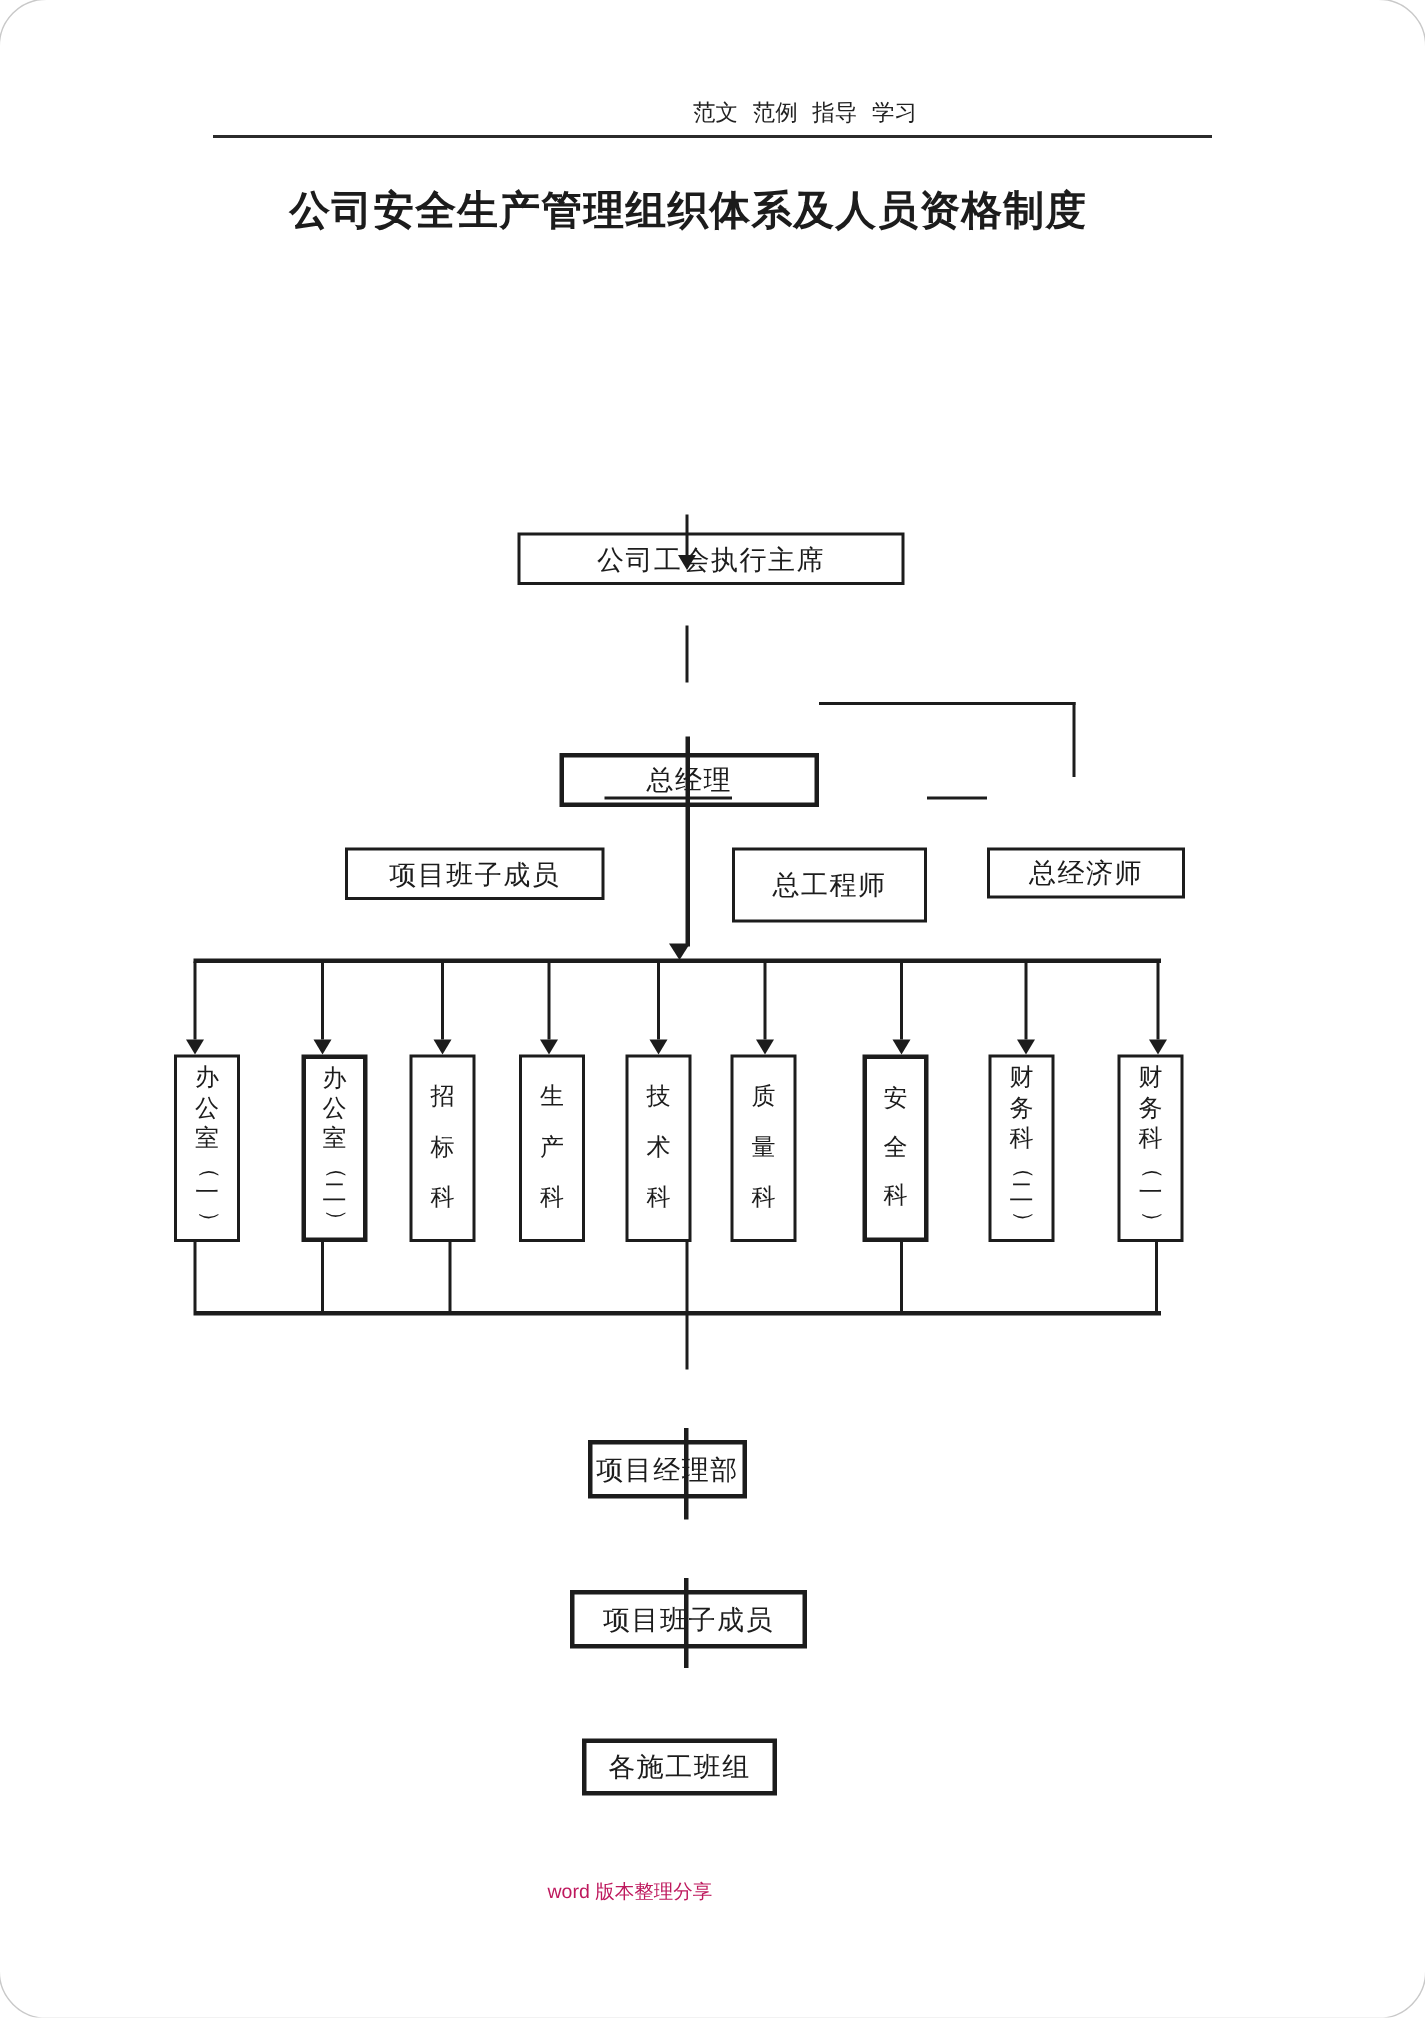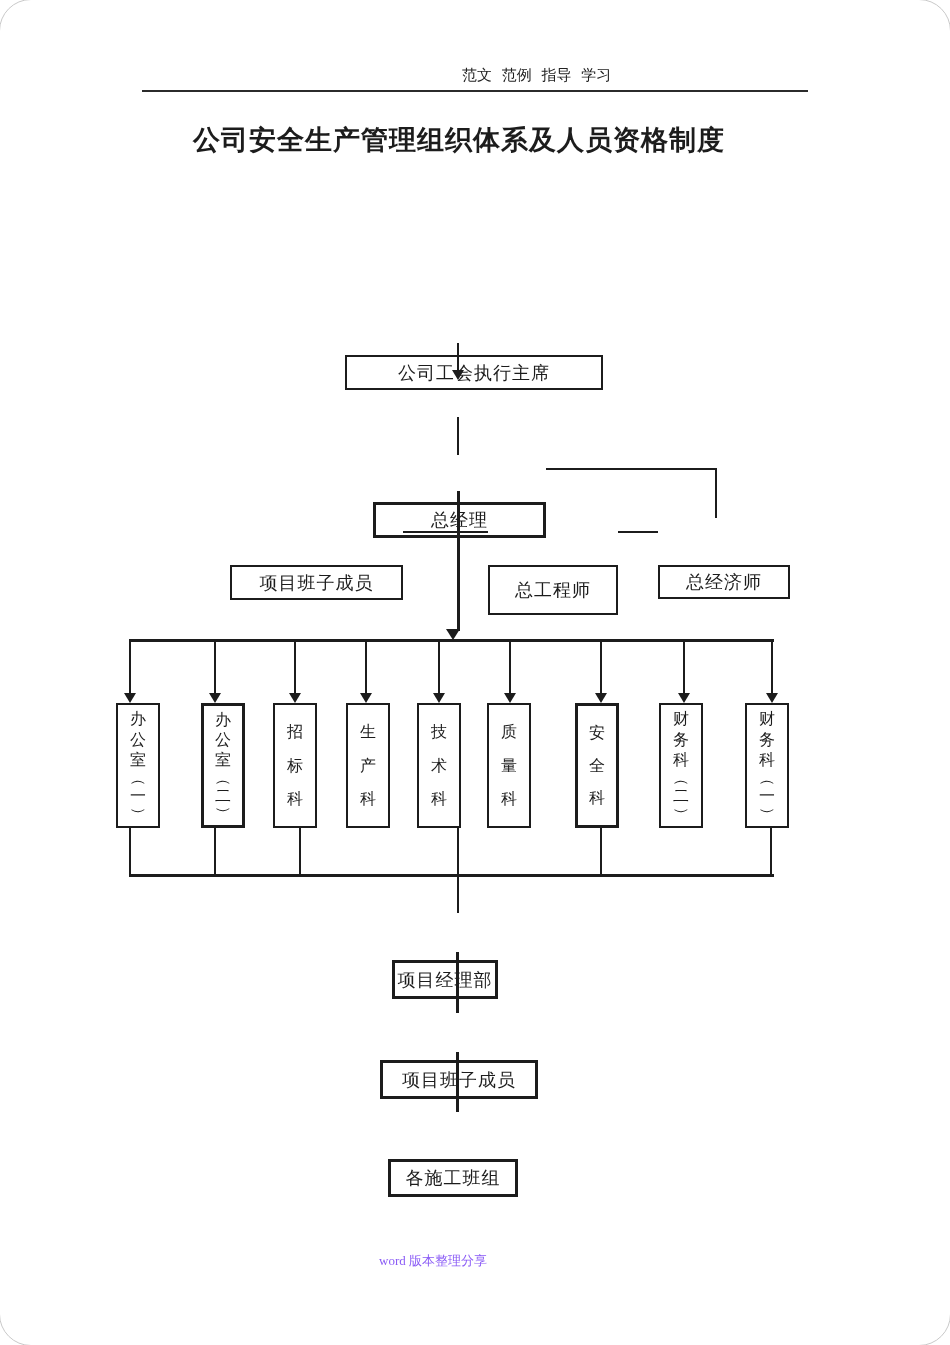--- a/index.html
+++ b/index.html
@@ -26,21 +26,21 @@
   .vbox span.rot { transform:rotate(90deg); height:11px; line-height:11px; font-size:15px; }
   .arrow-down {
     position:absolute; width:0; height:0;
     border-left:6px solid transparent; border-right:6px solid transparent;
     border-top:10px solid #1c1c1c;
   }
   .header-text { position:absolute; left:462px; top:66px; font-size:15px; word-spacing:6px; color:#222; }
   .header-rule { position:absolute; left:142px; top:90px; width:666px; height:2px; background:#2b2b2b; }
   .doc-title { position:absolute; left:193px; top:122px; font-size:27px; font-weight:bold; letter-spacing:1px; white-space:nowrap; }
   .section-heading { position:absolute; left:145px; top:226px; font-size:20px; letter-spacing:2px; white-space:nowrap; }
-  .footer-text { position:absolute; left:365px; top:1252px; font-size:13px; font-family:Liberation Serif, serif; color:#8b5cf6;margin-left:14px; }
+  .footer-text { position:absolute; left:365px; top:1252px; font-size:13px; font-family:Liberation Sans, sans-serif; color:#be185d; }
 </style>
 </head>
 <body>
 
 <div class="page">
 
   <div class="header-text">范文 范例 指导 学习</div>
   <div class="header-rule"></div>
 
   <div class="doc-title">公司安全生产管理组织体系及人员资格制度</div>

